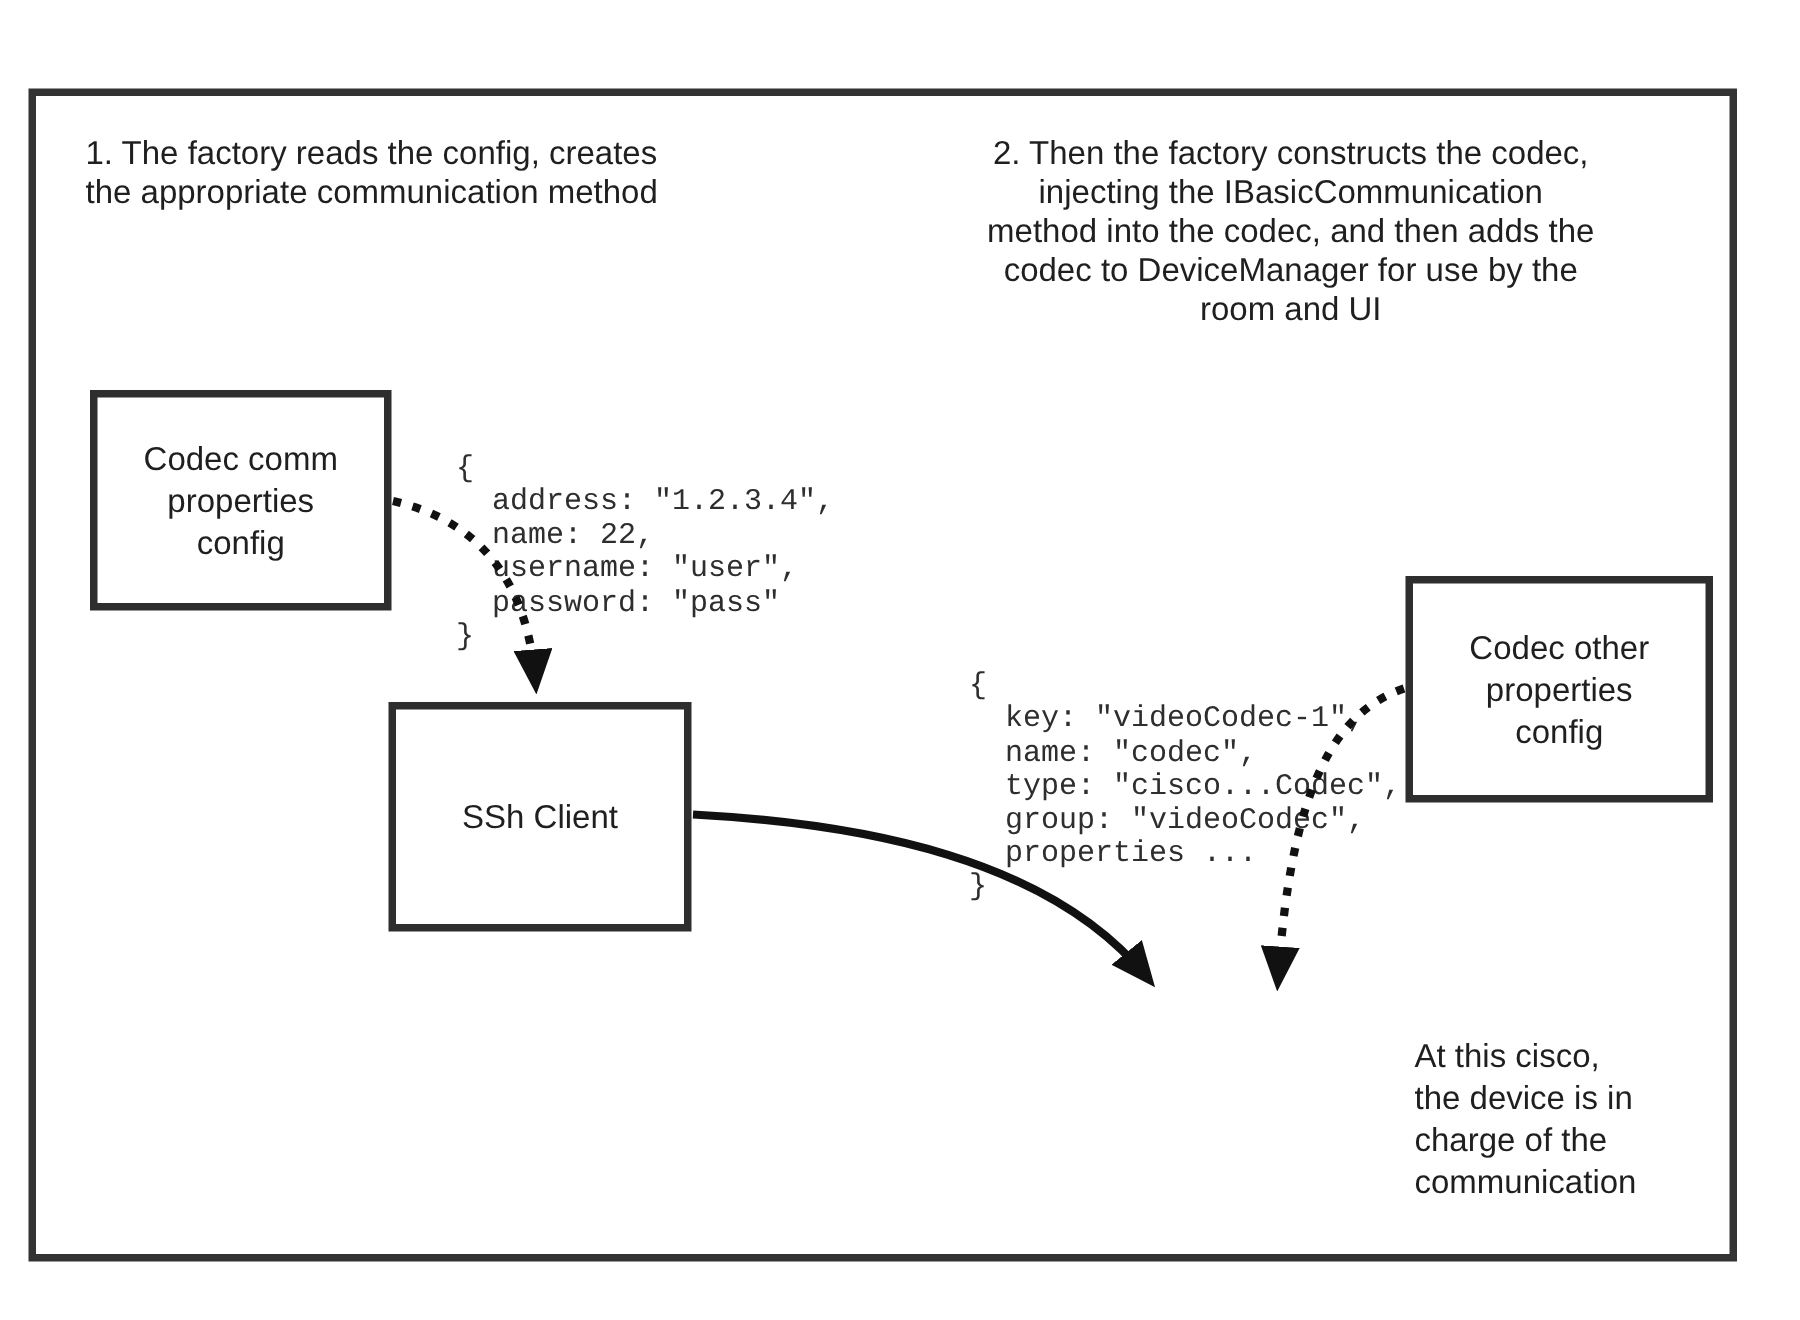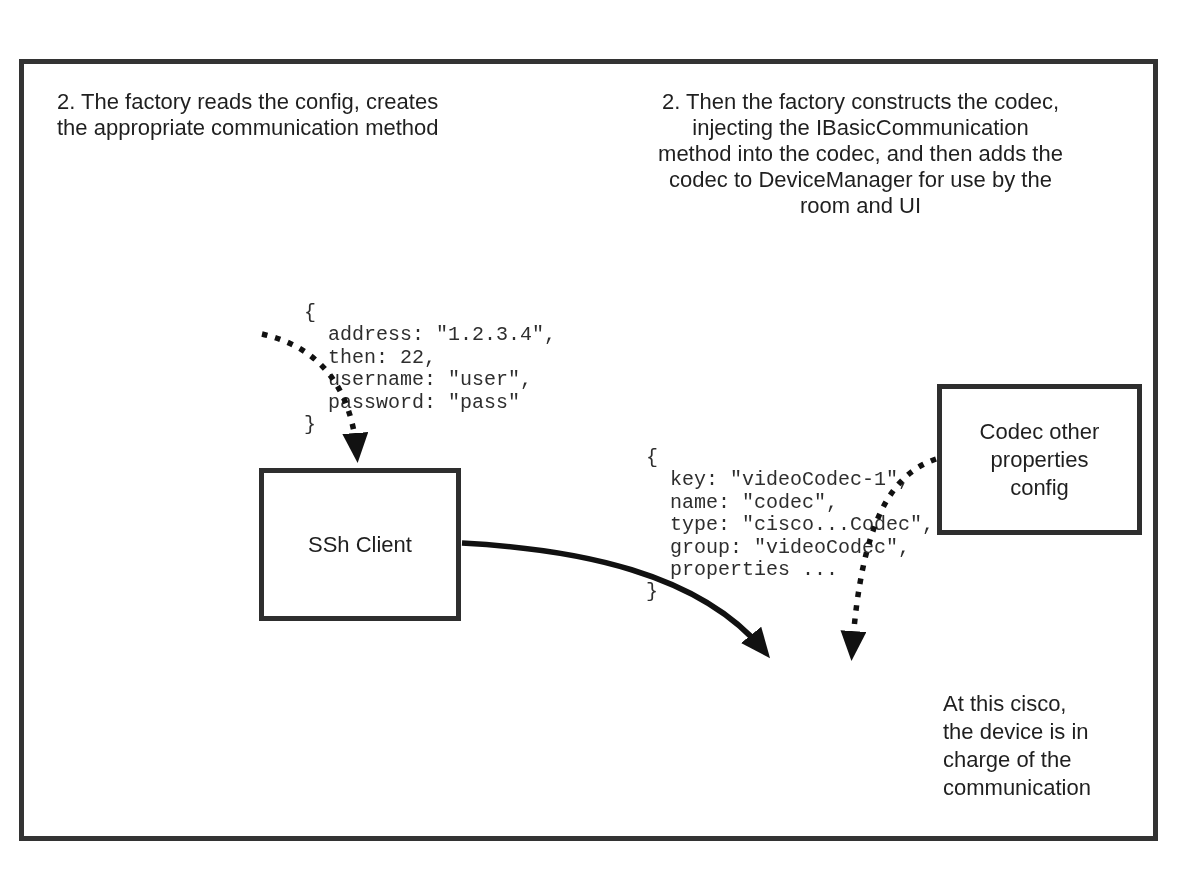--- a/index.html
+++ b/index.html
@@ -86,39 +86,42 @@
   .node3 { left: 937px; top: 384px; width: 205px; height: 151px; padding: 0 22px; }
   .node4 { left: 708px; top: 662px; width: 203px; height: 152px; }
 </style>
 </head>
 <body style="--frame: #333333; --border: #2e2e2e; --line: #111111; --text: #1f1f1f; --code: #2e2e2e;">
 
 <div class="canvas">
 
   <div class="frame"></div>
 
-  <div class="annotation step1">2. The factory reads the config, creates the appropriate communication method</div>
+  <div class="annotation step1">1. The factory reads the config, creates the appropriate communication method</div>
 
   <div class="annotation step2">2. Then the factory constructs the codec, injecting the IBasicCommunication method into the codec, and then adds the codec to DeviceManager for use by the room and UI</div>
 
-  <pre class="code code1"><span>{</span><span>  address: "1.2.3.4",</span><span>  then: 22,</span><span>  username: "user",</span><span>  password: "pass"</span><span>}</span></pre>
+  <pre class="code code1"><span>{</span><span>  address: "1.2.3.4",</span><span>  name: 22,</span><span>  username: "user",</span><span>  password: "pass"</span><span>}</span></pre>
 
   <pre class="code code2"><span>{</span><span>  key: "videoCodec-1",</span><span>  name: "codec",</span><span>  type: "cisco...Codec",</span><span>  group: "videoCodec",</span><span>  properties ...</span><span>}</span></pre>
 
   <svg class="arrows" width="1200" height="880" viewBox="0 0 1200 880">
     <defs>
       <marker id="ah" viewBox="0 0 30 26" markerWidth="30" markerHeight="26" refX="22" refY="13" orient="auto" markerUnits="userSpaceOnUse">
         <path d="M0,0 L30,13 L0,26 Z" fill="#111111"></path>
       </marker>
     </defs>
     <path class="arrow-dotted" d="M 262 334 C 310 345, 351 377, 357 455" marker-end="url(#ah)"></path>
     <path class="arrow-solid" d="M 462 543 C 575 549, 700 572, 765 652" marker-end="url(#ah)"></path>
     <path class="arrow-dotted" d="M 936 459 C 892 474, 861 520, 852 653" marker-end="url(#ah)"></path>
   </svg>
 
+  <div class="node node1">
+    <span class="node-label">Codec comm properties config</span>
+  </div>
 
   <div class="node node2">
     <span class="node-label">SSh Client</span>
   </div>
 
   <div class="node node3">
     <span class="node-label">Codec other properties config</span>
   </div>
 
 

